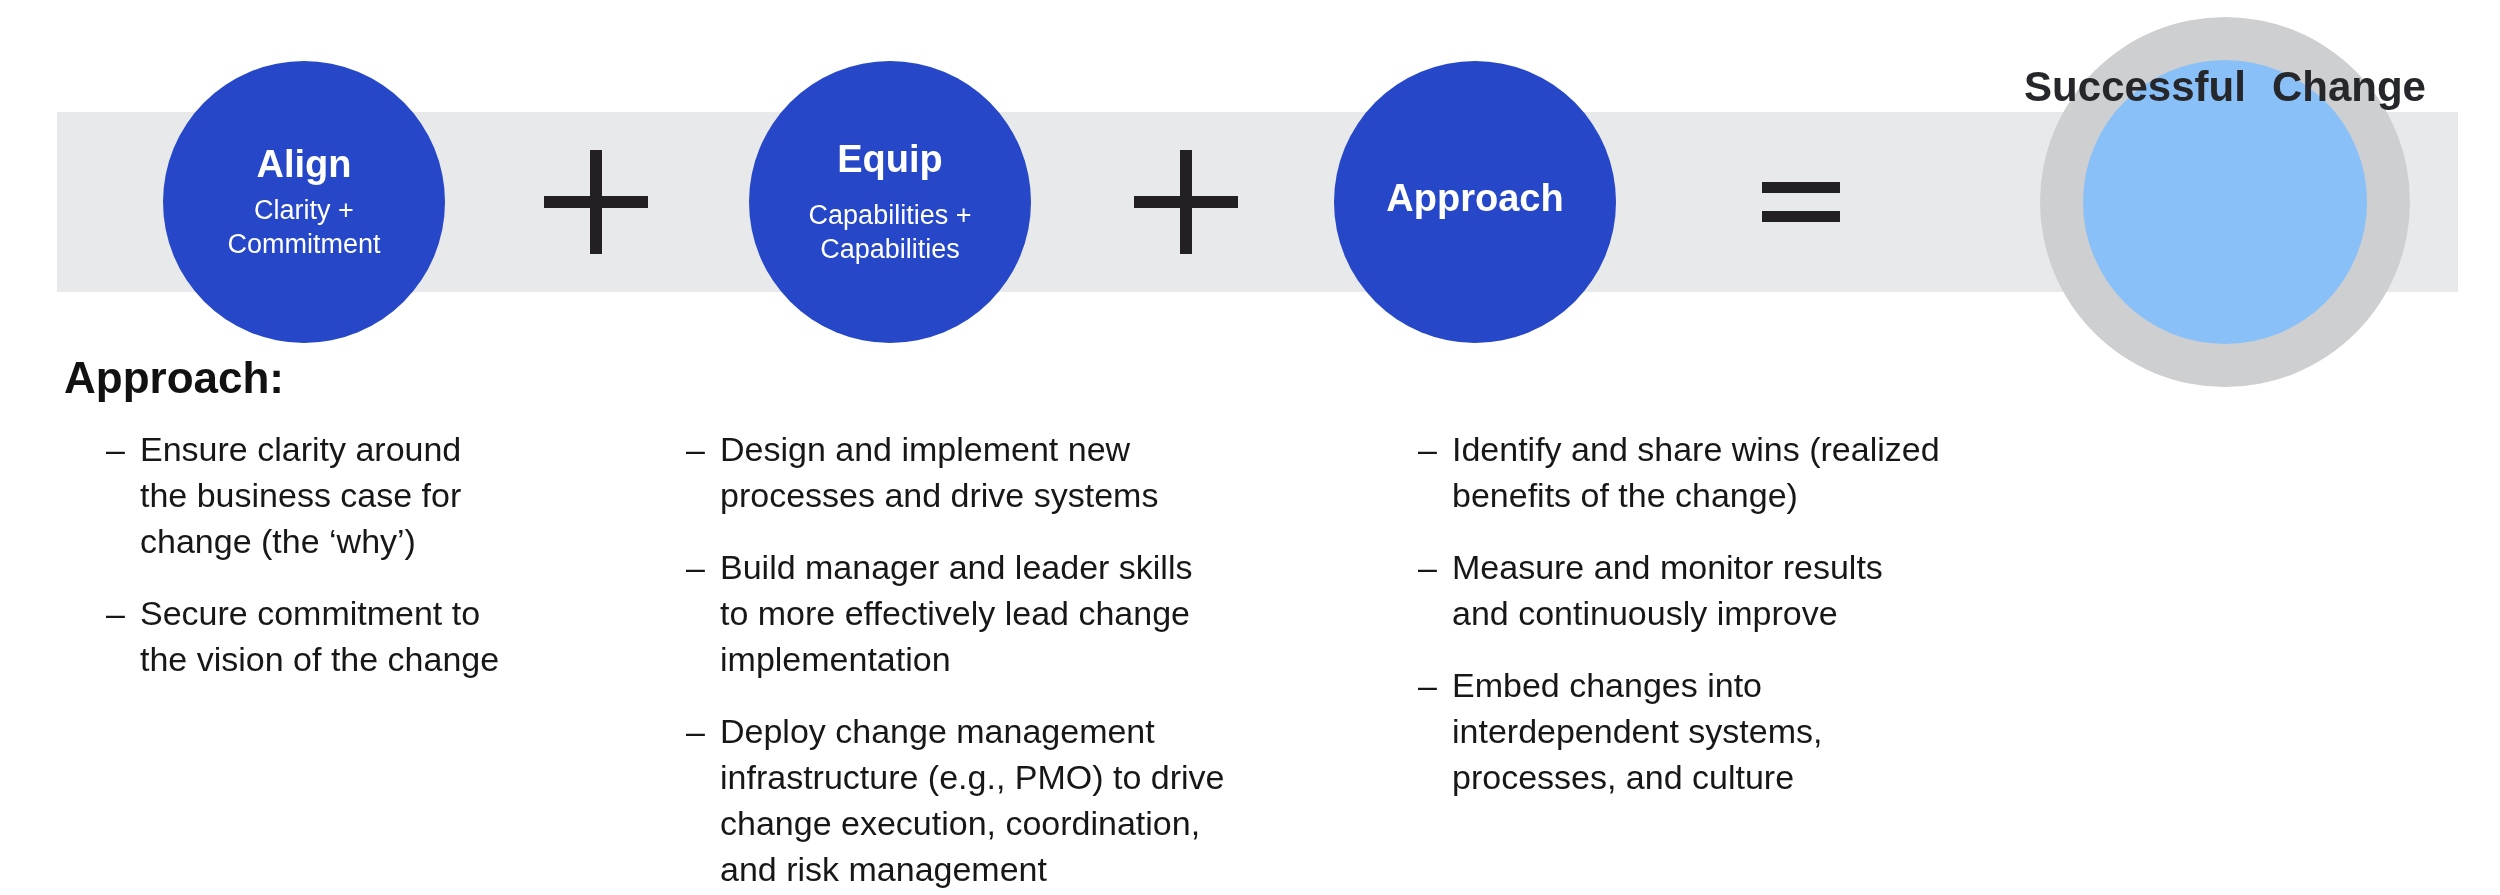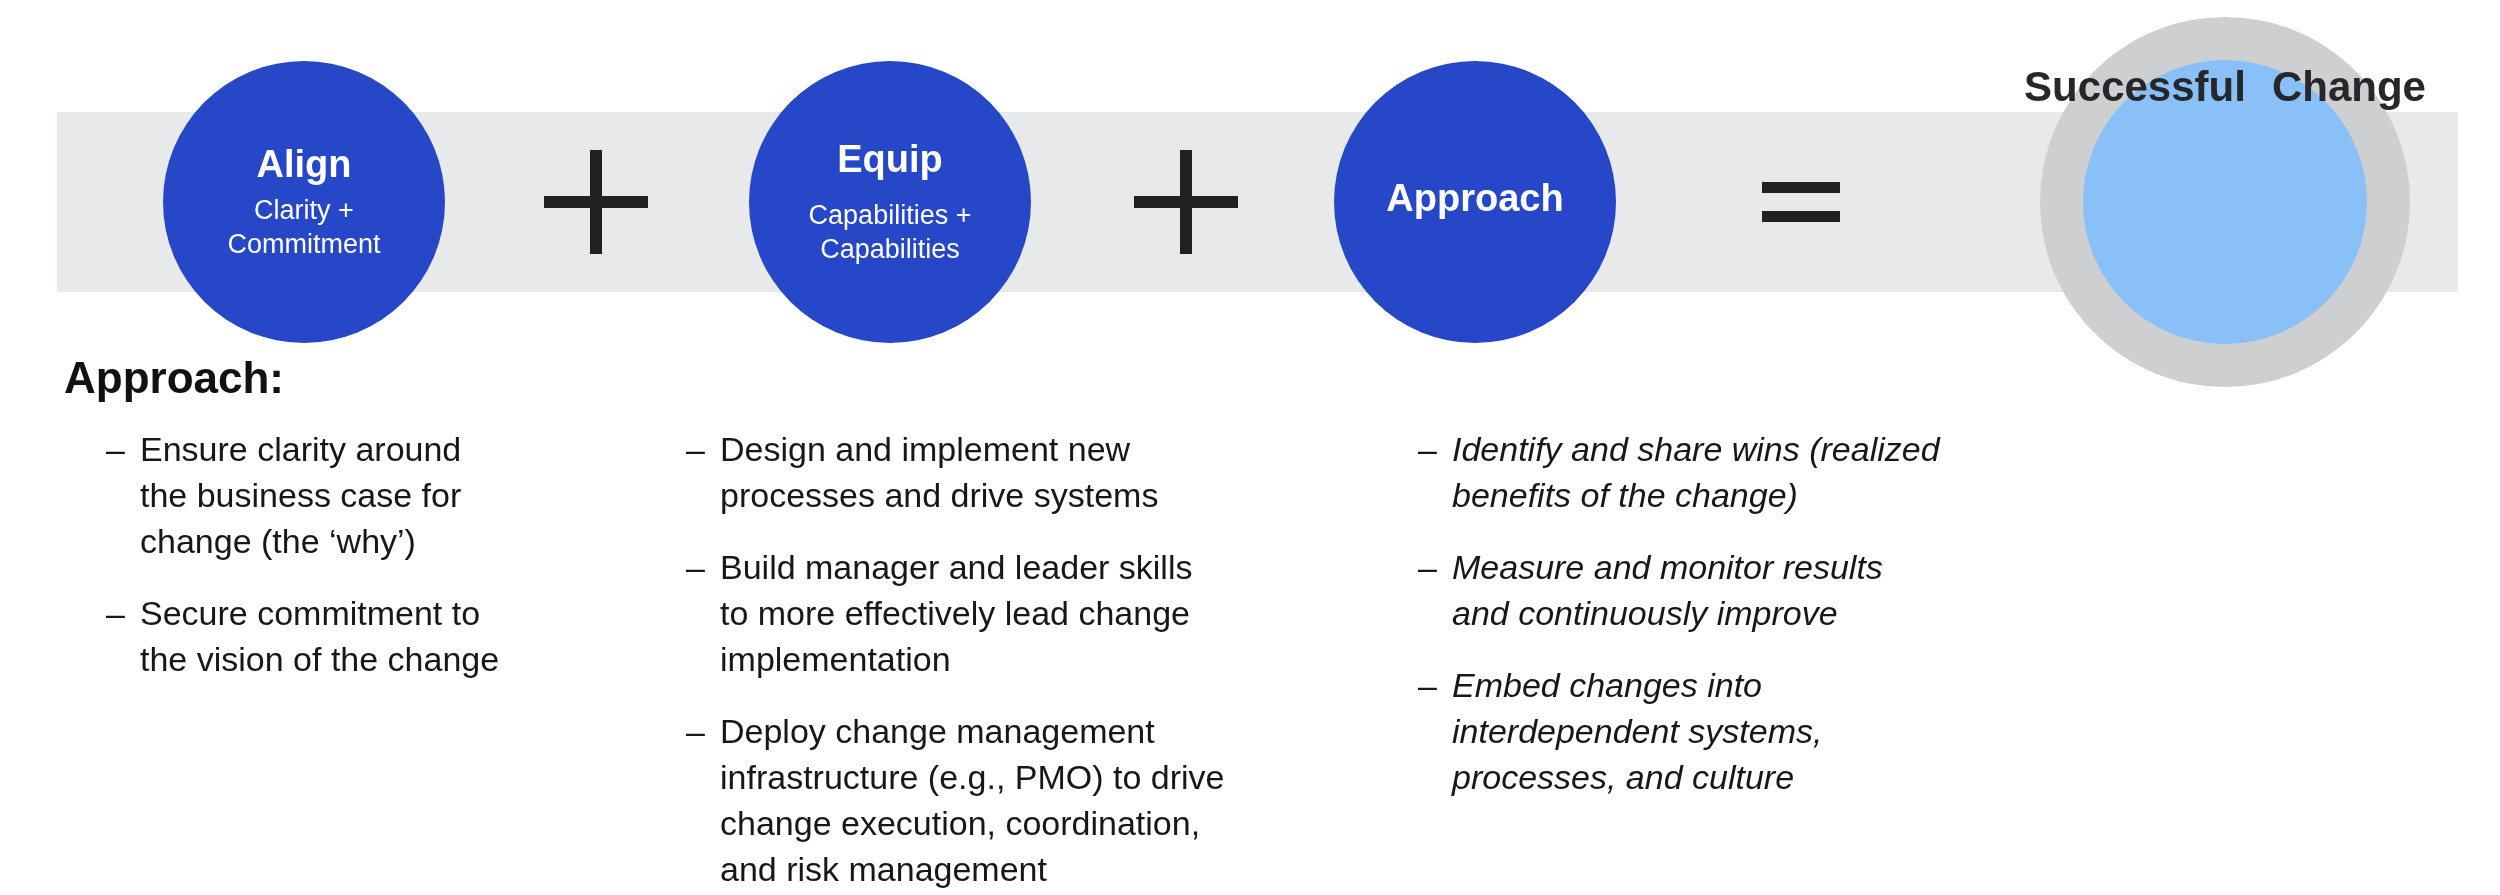--- a/index.html
+++ b/index.html
@@ -50,21 +50,21 @@
   }
   .col{position:absolute;top:426px;color:#171717;font-size:34px;line-height:46px;}
   .col-1{left:106px;width:404px;}
   .col-2{left:686px;width:539px;}
   .col-3{left:1418px;width:526px;}
   .bullet{display:flex;margin-bottom:26px;}
   .bullet:last-child{margin-bottom:0;}
   .dash{flex:0 0 34px;color:#171717;}
   .col-1 .btext{flex:0 0 370px;max-width:370px;}
   .col-2 .btext{flex:0 0 505px;max-width:505px;}
-  .col-3 .btext{flex:0 0 492px;max-width:492px;font-style:italic;}
+  .col-3 .btext{flex:0 0 492px;max-width:492px;}
 </style>
 </head>
 <body>
 
 <div class="slide">
 
   <div class="band"></div>
 
   <div class="circle c-align">
     <div class="c-title">Align</div>

